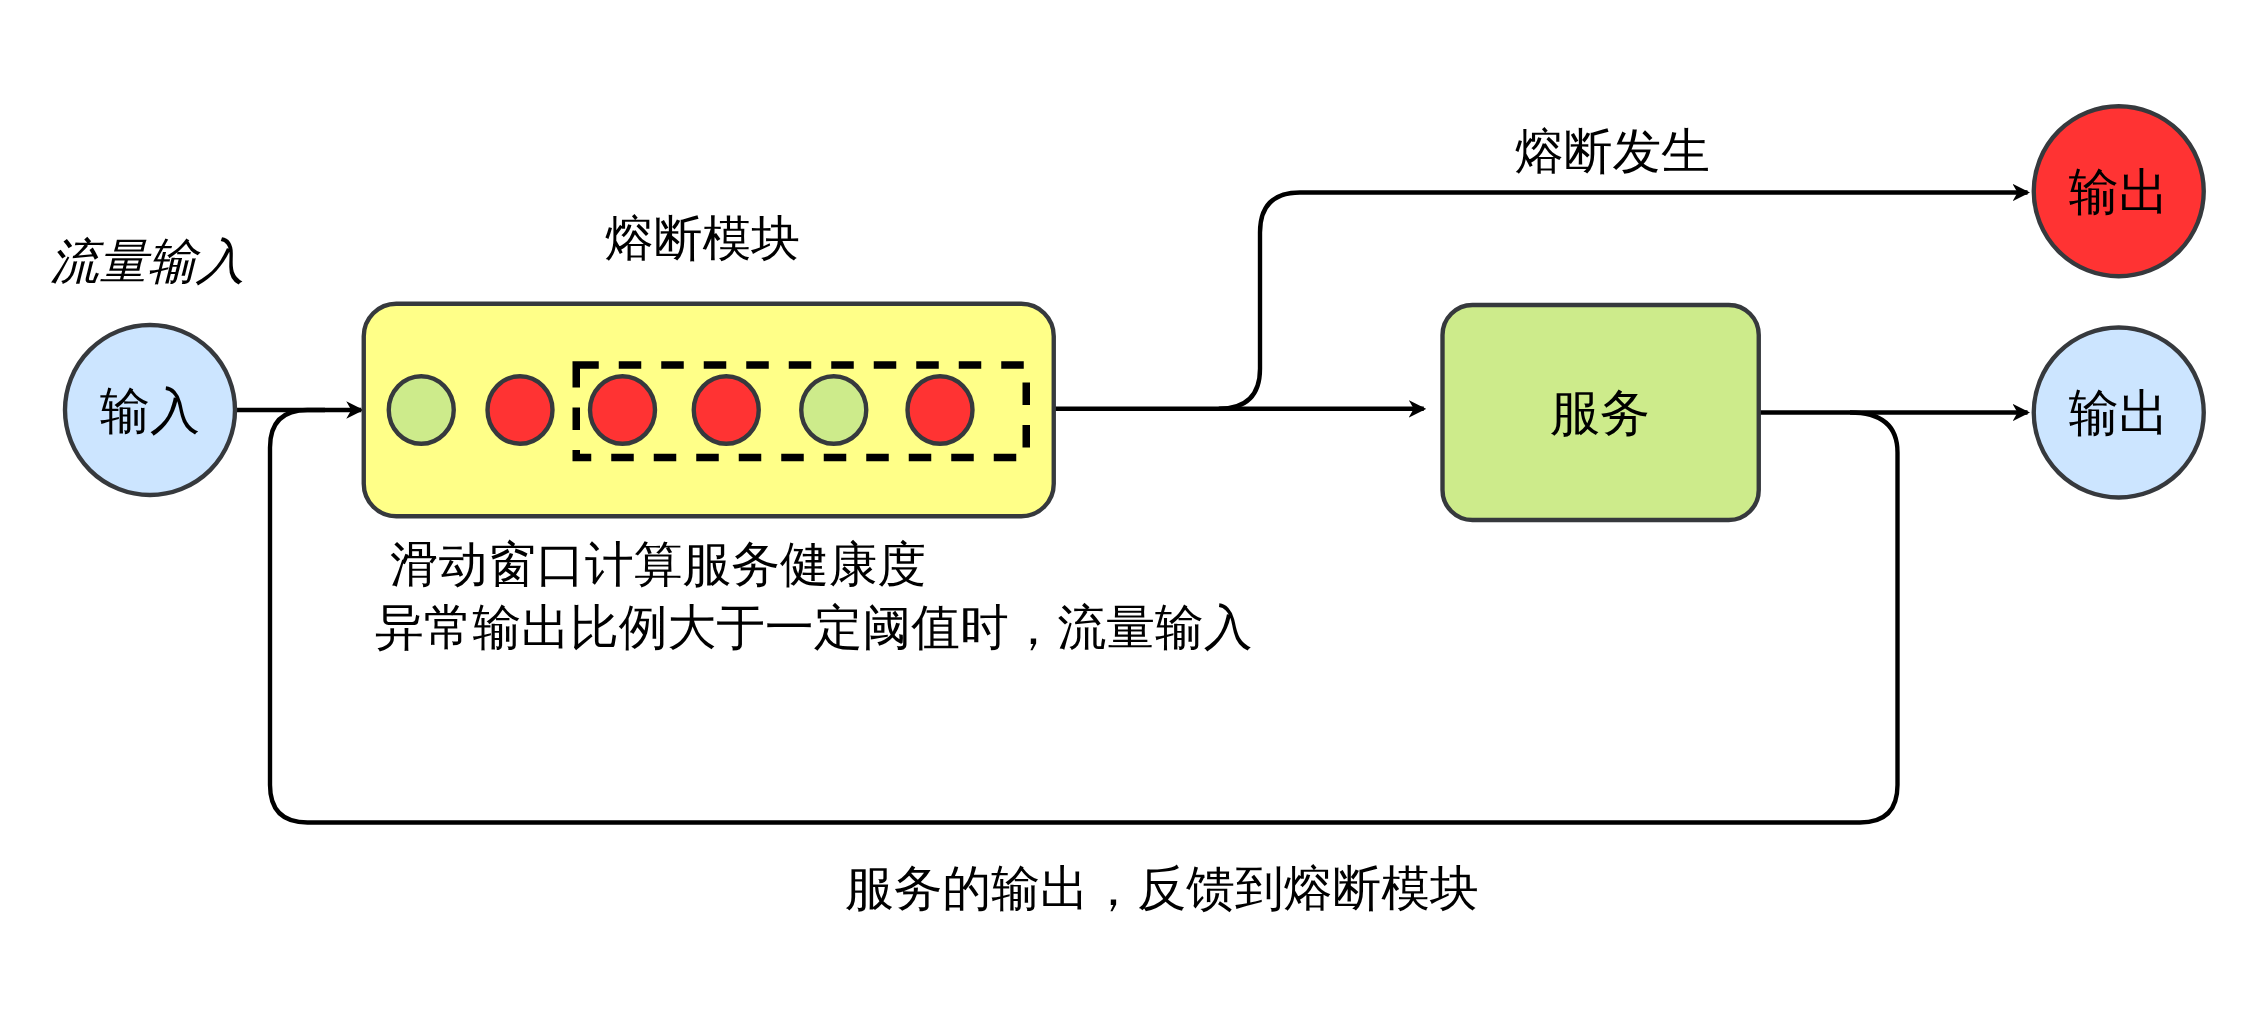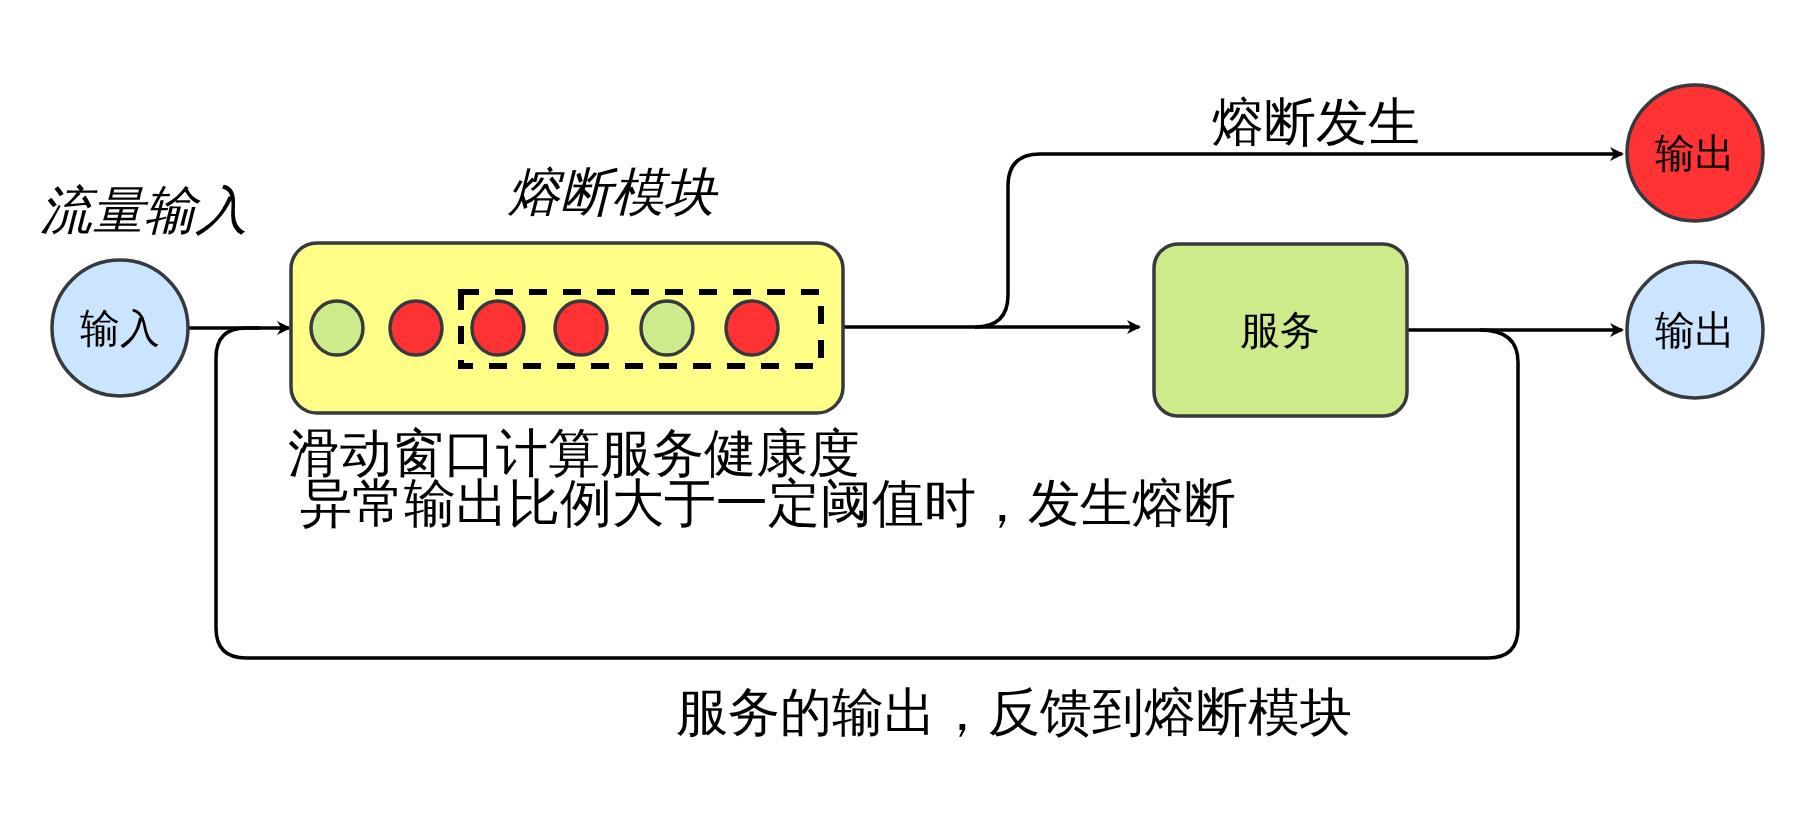--- a/index.html
+++ b/index.html
@@ -1,18 +1,18 @@
 <!DOCTYPE html>
 <html><head>
 <meta charset="utf-8">
 <style>
   html, body { margin:0; padding:0; background:#ffffff; }
   body { width:1804px; height:816px; position:relative; overflow:hidden; font-family:"DejaVu Sans", sans-serif; }
   svg { position:absolute; left:0; top:0; }
-  .lbl { position:absolute; color:#000; font-size:52px; line-height:50px; white-space:nowrap; font-family:"DejaVu Sans", sans-serif; }
+  .lbl { position:absolute; color:#000; font-size:39px; line-height:50px; white-space:nowrap; font-family:"DejaVu Sans", sans-serif; }
   .node-text { font-size:40px; fill:#000; font-family:"DejaVu Sans", sans-serif; }
 </style>
 </head>
 <body>
 
 <svg width="1804" height="816" viewBox="0 0 1804 816">
   <defs>
     <marker id="arrow" markerWidth="14" markerHeight="14" refX="12" refY="7" orient="auto" markerUnits="userSpaceOnUse" viewBox="0 0 14 14">
       <path d="M0,0 L14,7 L0,14 L4,7 Z" fill="#000"></path>
     </marker>
@@ -51,17 +51,17 @@
     <circle cx="1695" cy="153" r="68" stroke="#36393d" stroke-width="3.5" fill="#ff3333"></circle>
     <text class="node-text" x="1695" y="167" text-anchor="middle">输出</text>
   </g>
   <g>
     <circle cx="1695" cy="330" r="68" stroke="#36393d" stroke-width="3.5" fill="#cce5ff"></circle>
     <text class="node-text" x="1695" y="344" text-anchor="middle">输出</text>
   </g>
 </svg>
 
 <div class="lbl" style="left:40px; top:185px;font-style:italic;">流量输入</div>
-<div class="lbl" style="left:508px; top:167px;font-style:italic;">熔断模块</div>
+<div class="lbl" style="left:484px; top:167px;">熔断模块</div>
 <div class="lbl" style="left:1212px; top:97px;">熔断发生</div>
-<div class="lbl" style="left:288px; top:428px;text-align:right;">滑动窗口计算服务健康度</div>
-<div class="lbl" style="left:300px; top:478px;">异常输出比例大于一定阈值时，发生熔断</div>
+<div class="lbl" style="left:312px; top:428px;text-align:right;">滑动窗口计算服务健康度</div>
+<div class="lbl" style="left:300px; top:478px;">异常输出比例大于一定阈值时，流量输入</div>
 <div class="lbl" style="left:676px; top:687px;text-align:center;">服务的输出，反馈到熔断模块</div>
 
 </body></html>

